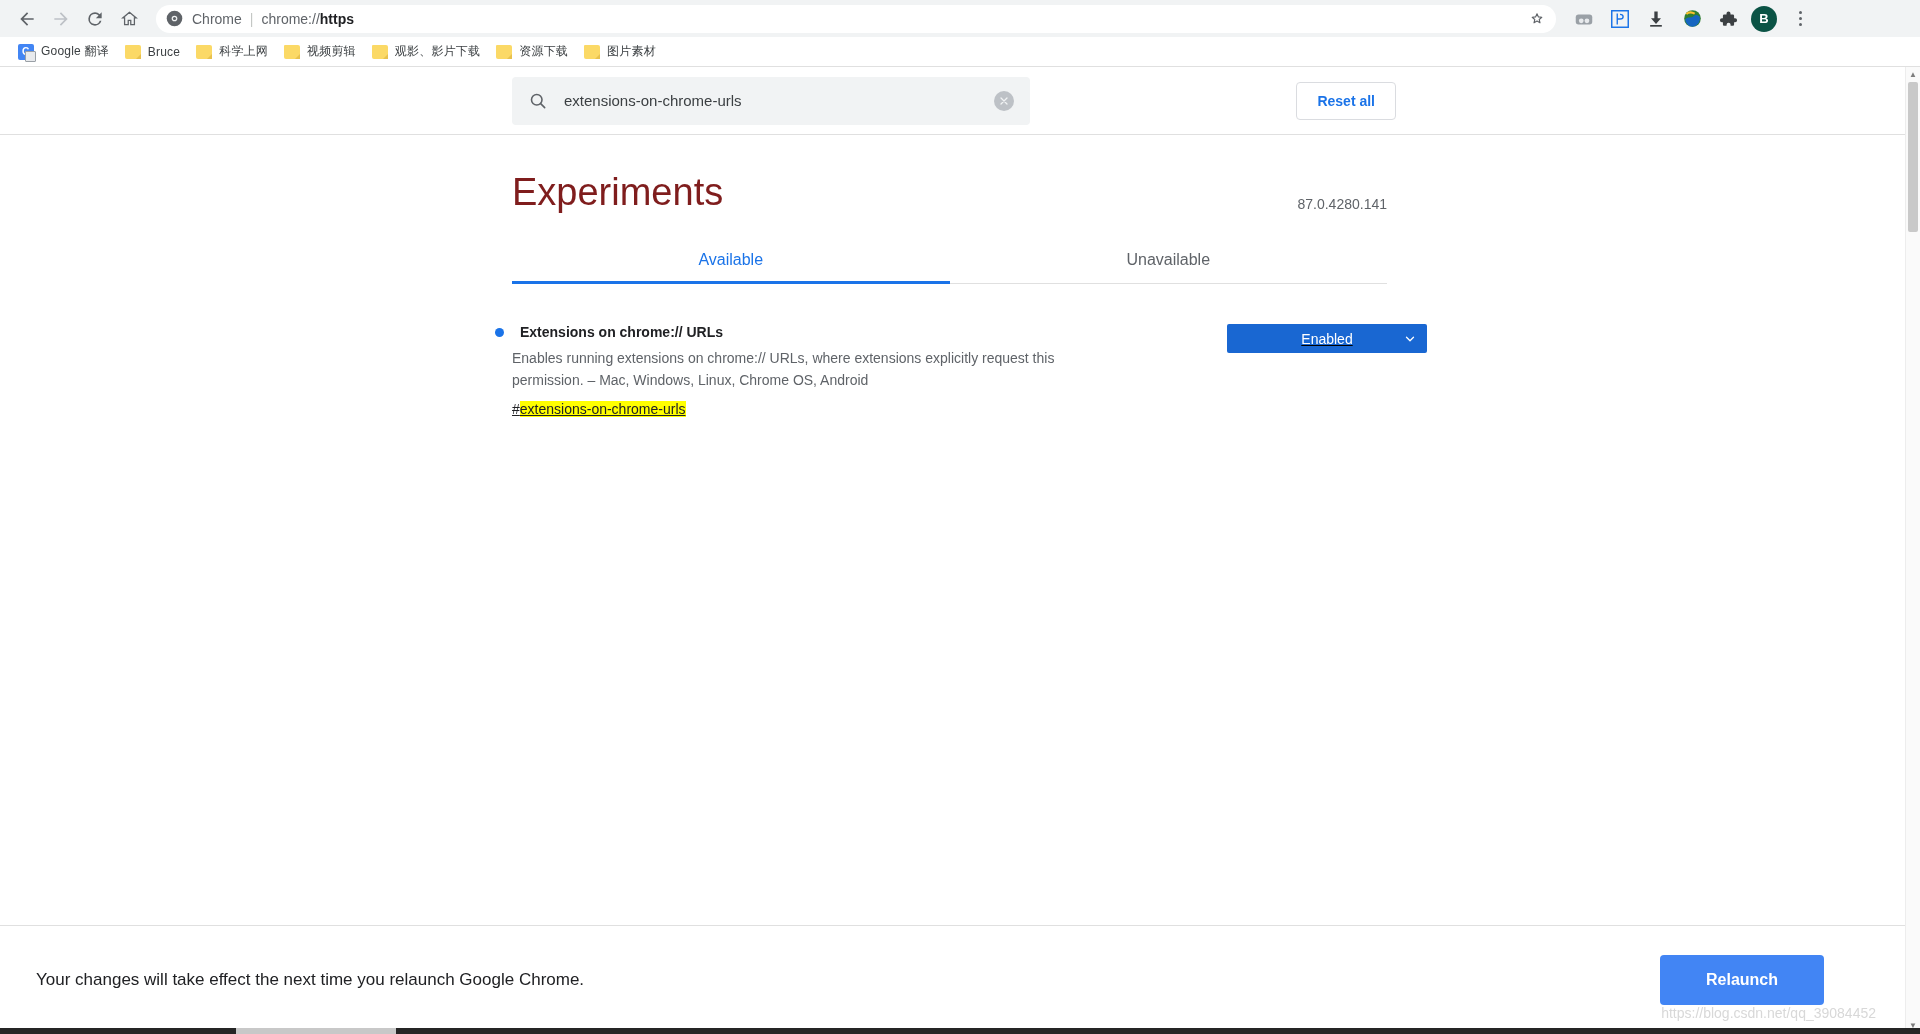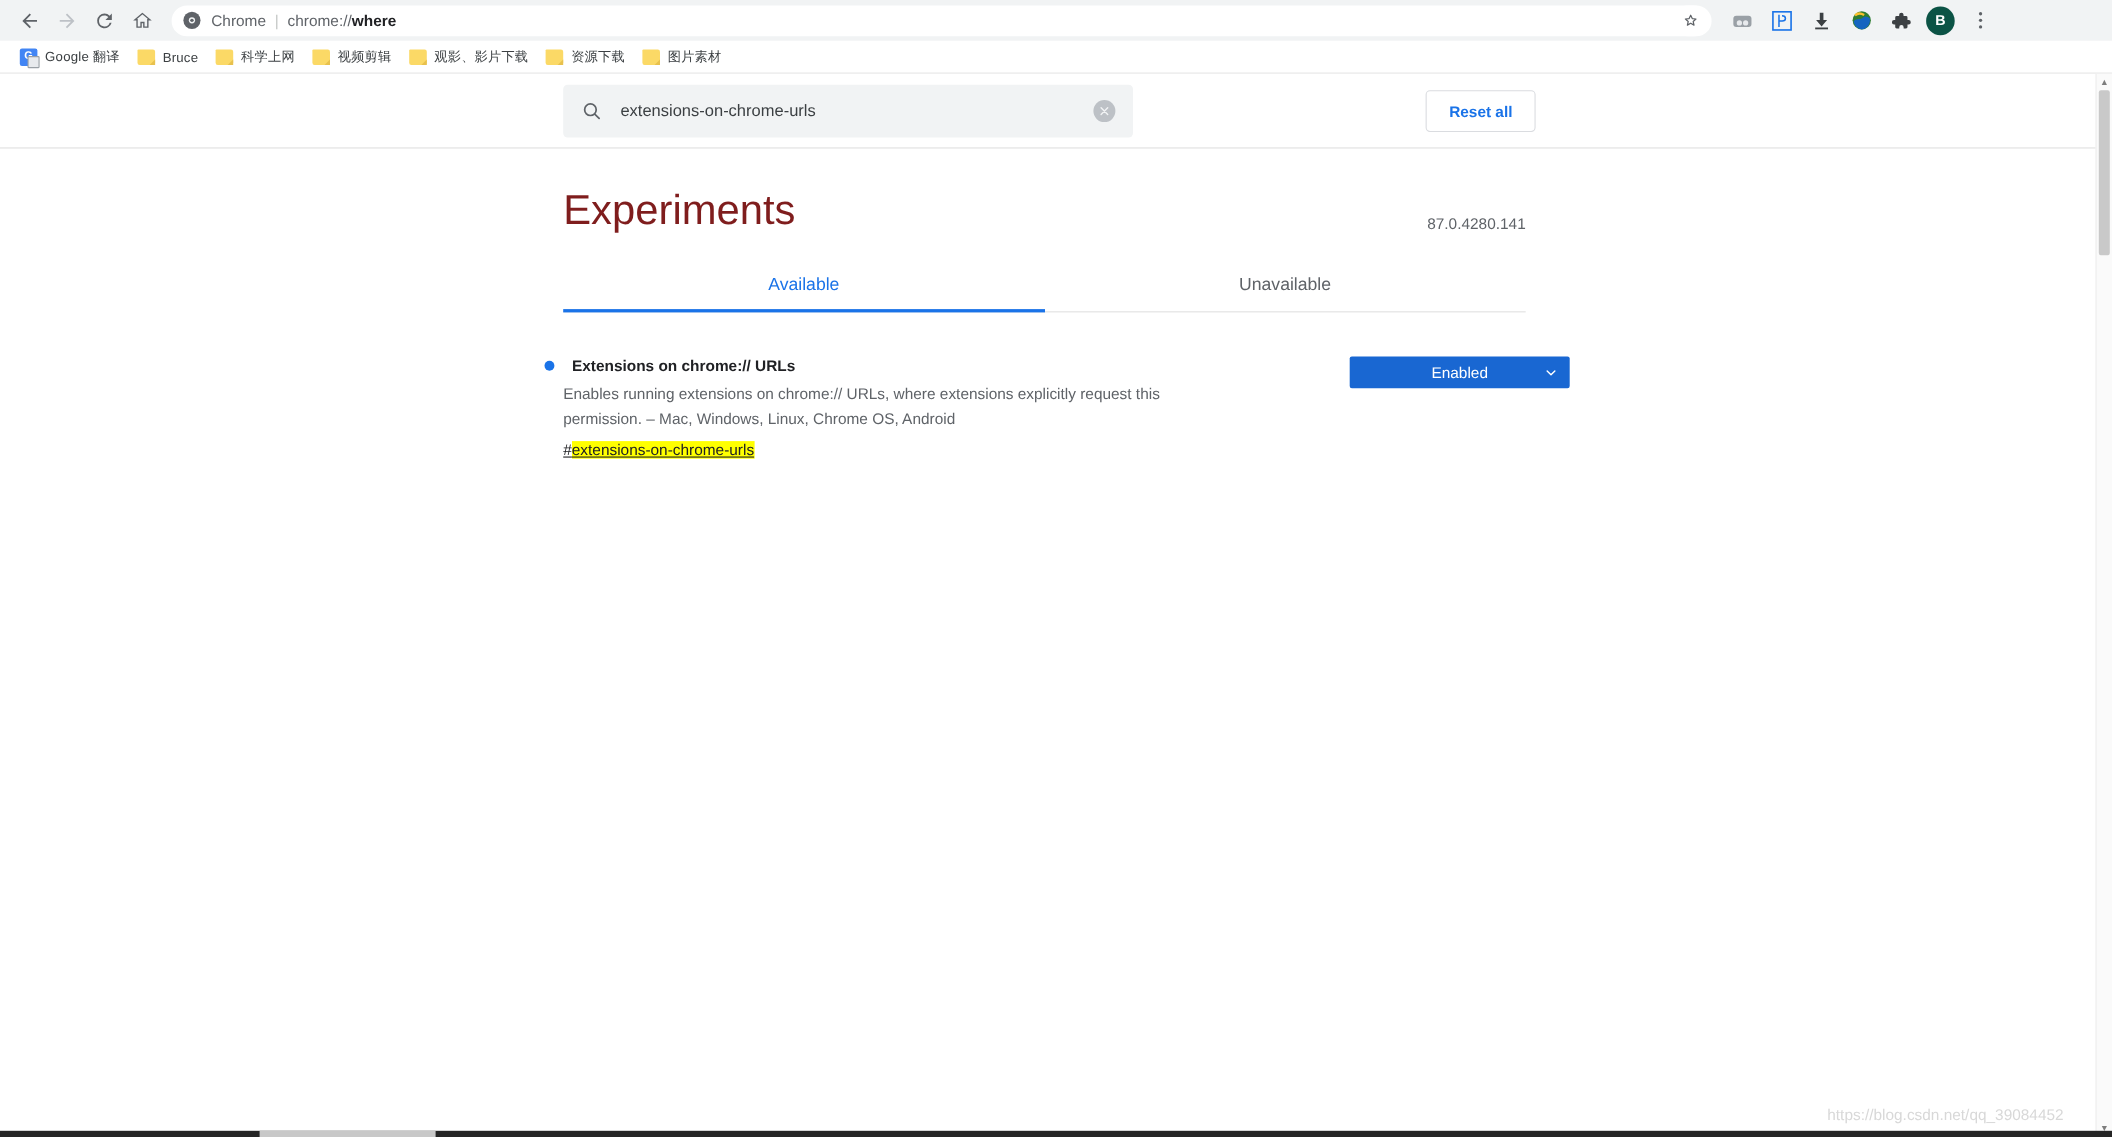--- a/index.html
+++ b/index.html
@@ -292,21 +292,21 @@
   }
   .flag-permalink {
     display: inline-block;
     margin-top: 10px;
     font-size: 14px;
     color: #202124;
   }
   .flag-permalink .hl {
     background: #ffff00;
   }
-  .flag-select-wrap { flex: 0 0 auto; width: 160px; }
+  .flag-select-wrap { flex: 0 0 auto; width: 160px; text-decoration: underline; }
   .flag-select {
     width: 200px;
     height: 29px;
     background: #1967d2;
     color: #ffffff;
     border: none;
     border-radius: 2px;
     font-family: "Liberation Sans", sans-serif;
     font-size: 14px;
     display: flex;
@@ -422,21 +422,21 @@
   <div class="omnibox">
     <span class="omnibox-icon">
       <svg width="17" height="17" viewBox="0 0 24 24">
         <circle cx="12" cy="12" r="11" fill="#5f6368"></circle>
         <circle cx="12" cy="12" r="4" fill="#f1f3f4"></circle>
         <circle cx="12" cy="12" r="2.2" fill="#5f6368"></circle>
       </svg>
     </span>
     <span class="omnibox-scheme">Chrome</span>
     <span class="omnibox-sep">|</span>
-    <span class="omnibox-url"><span>chrome://</span><b>where</b></span>
+    <span class="omnibox-url"><span>chrome://</span><b>https</b></span>
   </div>
 
   <div class="star-wrap">
     <svg width="18" height="18" viewBox="0 0 24 24">
       <path d="M12 5.1l1.9 4.1 4.5.5-3.4 3 1 4.4-4-2.3-4 2.3 1-4.4-3.4-3 4.5-.5z" fill="none" stroke="#5f6368" stroke-width="1.5" stroke-linejoin="round"></path>
     </svg>
   </div>
 
   <div class="tb-icon">
     <svg width="22" height="22" viewBox="0 0 24 24">
@@ -560,20 +560,24 @@
         <div class="flag-select">
           <span>Enabled</span>
           <svg class="chev" width="14" height="14" viewBox="0 0 24 24">
             <path d="M6 9l6 6 6-6" fill="none" stroke="#ffffff" stroke-width="2.2" stroke-linecap="round" stroke-linejoin="round"></path>
           </svg>
         </div>
       </div>
     </div>
   </div>
 
+  <div class="bottom-bar">
+    <div class="bottom-text">Your changes will take effect the next time you relaunch Google Chrome.</div>
+    <button class="relaunch-btn">Relaunch</button>
+  </div>
 
   <div class="vscroll">
     <div class="arrow">▲</div>
     <div class="thumb"></div>
     <div class="arrow bottom">▼</div>
   </div>
 
   <div class="watermark">https://blog.csdn.net/qq_39084452</div>
 </div>
 

